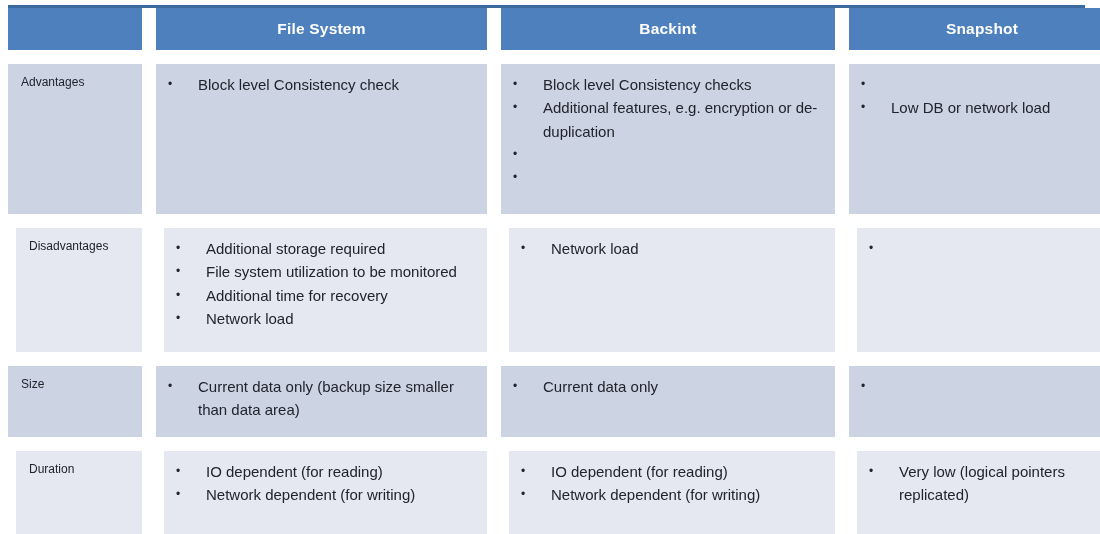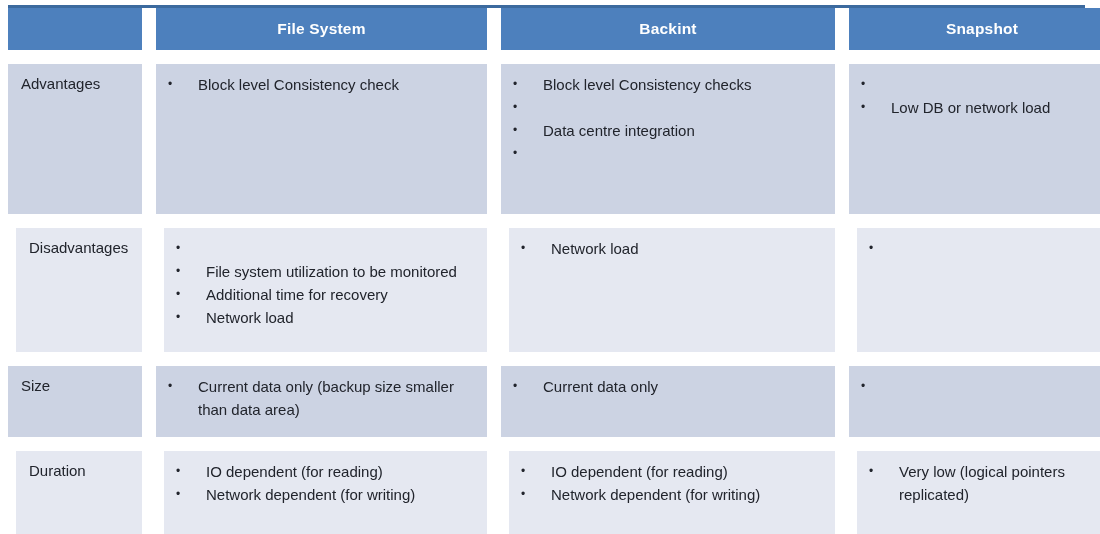--- a/index.html
+++ b/index.html
@@ -41,21 +41,21 @@
     font-size: 15.5px;
     display: flex;
     align-items: center;
     justify-content: center;
     letter-spacing: 0.2px;
   }
   .cell.band-dark  { background: var(--band-dark,  #ccd3e3); }
   .cell.band-light { background: var(--band-light, #e5e8f1); margin-left: 8px; }
   .cell.rowlabel {
     color: var(--body-text, #21242c);
-    font-size: 15px;
+    font-size: 12px;
     padding: 9px 6px 0 13px;
     line-height: 1.5;
   }
   .cell.content {
     padding: 9px 10px 0 9px;
   }
   ul.blist {
     list-style: none;
     margin: 0;
     padding: 0;
@@ -100,24 +100,24 @@
         </ul>
       </div>
       <div class="cell content band-dark">
         <ul class="blist">
           <li>
             <span class="bullet">•</span>
             <span class="btext">Block level Consistency checks</span>
           </li>
           <li>
             <span class="bullet">•</span>
-          </li>
-          <li>
-            <span class="bullet">•</span>
-            <span class="btext">Data centre integration</span>
+            <span class="btext">Additional features, e.g. encryption or de-duplication</span>
+          </li>
+          <li>
+            <span class="bullet">•</span>
           </li>
           <li>
             <span class="bullet">•</span>
           </li>
         </ul>
       </div>
       <div class="cell content band-dark">
         <ul class="blist">
           <li>
             <span class="bullet">•</span>
@@ -126,20 +126,21 @@
             <span class="bullet">•</span>
             <span class="btext">Low DB or network load</span>
           </li>
         </ul>
       </div>
       <div class="cell rowlabel band-light">Disadvantages</div>
       <div class="cell content band-light">
         <ul class="blist">
           <li>
             <span class="bullet">•</span>
+            <span class="btext">Additional storage required</span>
           </li>
           <li>
             <span class="bullet">•</span>
             <span class="btext">File system utilization to be monitored</span>
           </li>
           <li>
             <span class="bullet">•</span>
             <span class="btext">Additional time for recovery</span>
           </li>
           <li>

